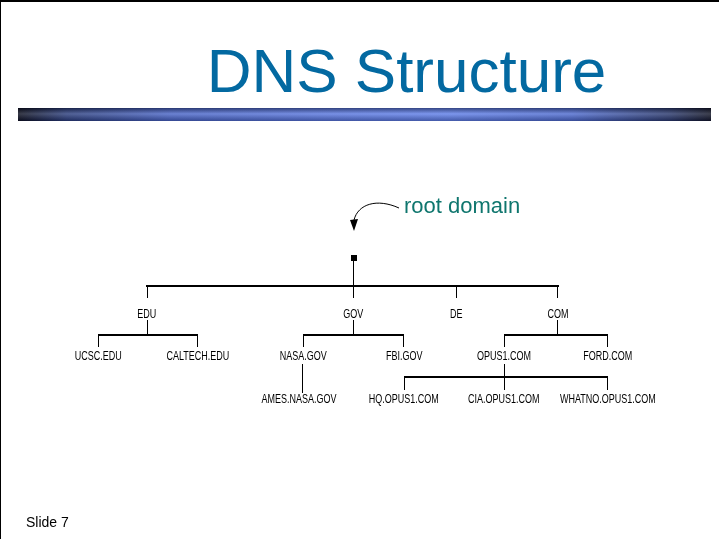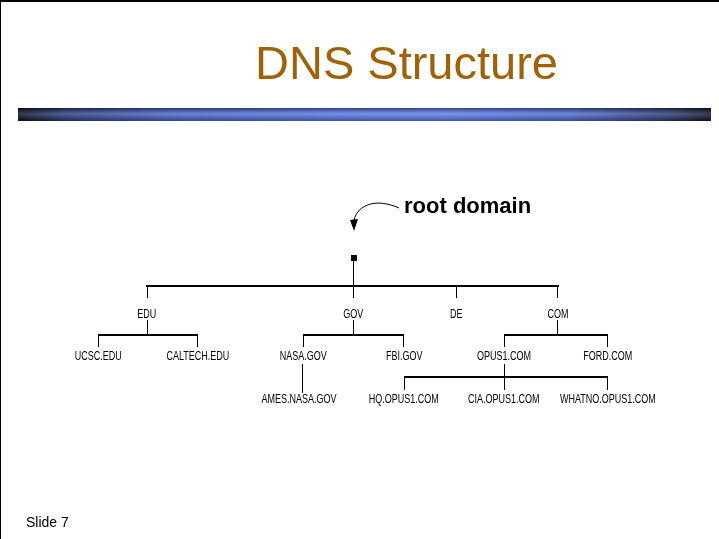--- a/index.html
+++ b/index.html
@@ -11,41 +11,40 @@
     border-top: 2px solid #000000;
     border-left: 1px solid #000000;
     box-sizing: border-box;
     font-family: "Liberation Sans", sans-serif;
     overflow: hidden;
   }
   .title {
     position: absolute;
     left: 93px; right: 0; top: 33px;
     text-align: center;
-    font-size: 47px;
+    font-size: 62px;
     font-weight: normal;
-    color: #a16207;
+    color: #0369a1;
     letter-spacing: 0px;
     white-space: nowrap;
   }
   .banner {
     position: absolute;
     left: 17px; top: 106px;
     width: 693px; height: 13px;
     background:
       linear-gradient(180deg, rgba(0,0,10,0.45) 0%, rgba(255,255,255,0.18) 45%, rgba(0,0,20,0.30) 100%),
       linear-gradient(90deg, #0d101f 0%, #2c3f7e 7%, #4a66c8 22%, #5a78e0 45%, #6080ea 62%, #4f6cd0 80%, #2b3a6e 94%, #131627 100%);
   }
   .annotation {
     position: absolute;
     left: 403px; top: 191px;
     font-size: 22px;
-    color: #000000;
+    color: #0f766e;
     white-space: nowrap;
-    font-weight: bold;
   }
   svg.lines {
     position: absolute;
     left: 0; top: 0;
     width: 719px; height: 539px;
   }
   .node {
     position: absolute;
     width: 0;
     display: flex;

